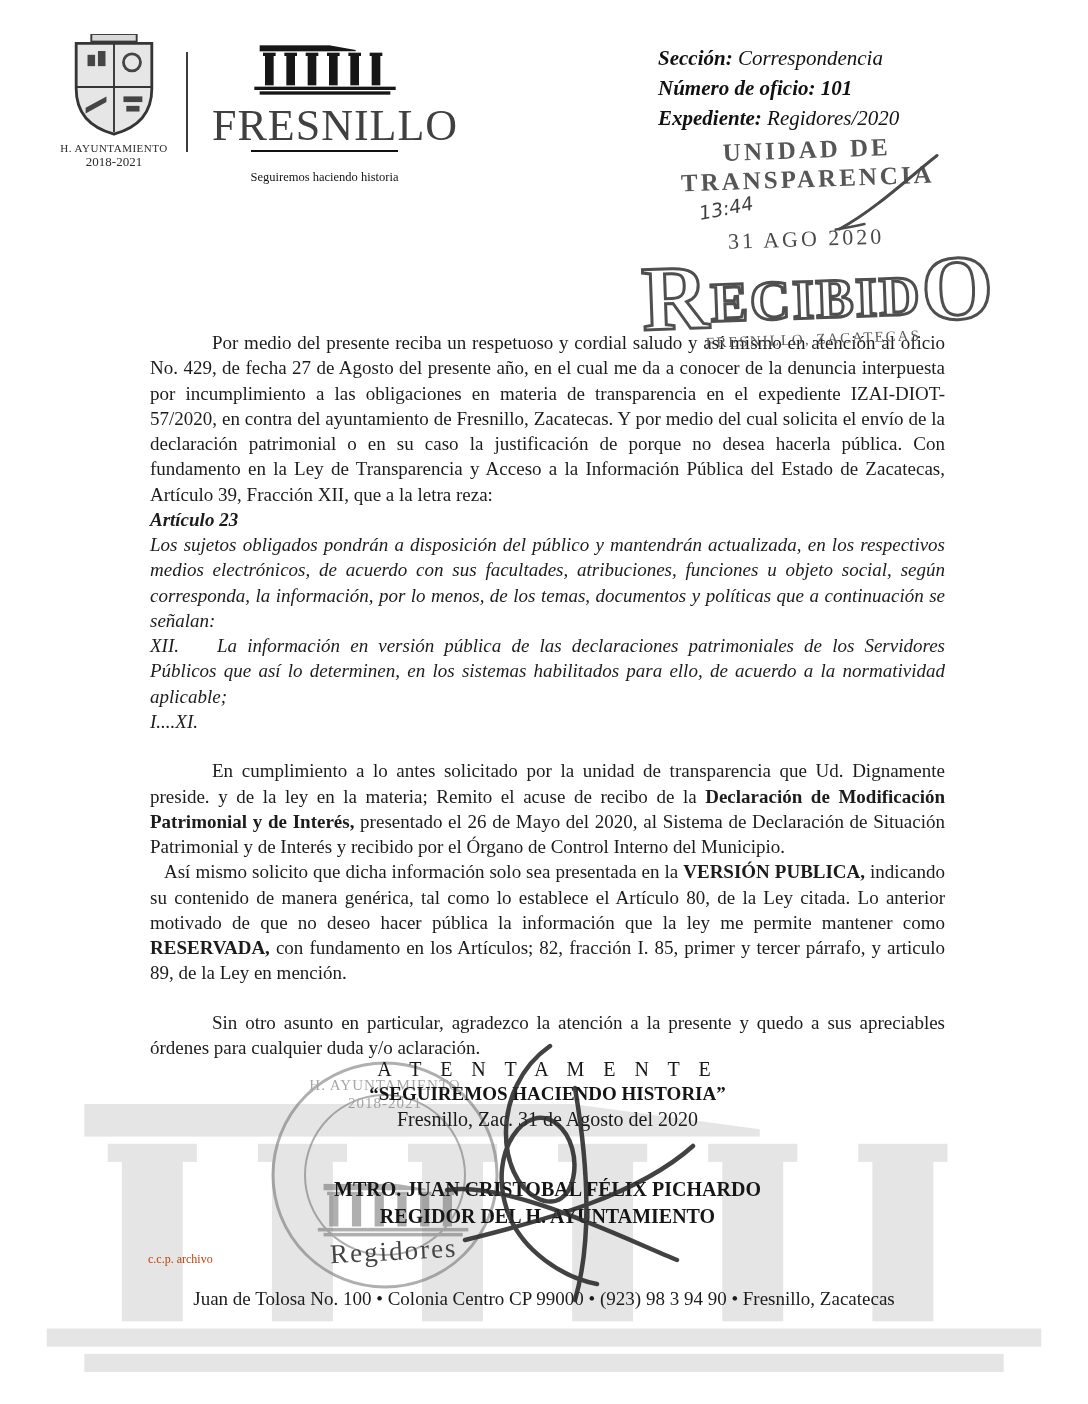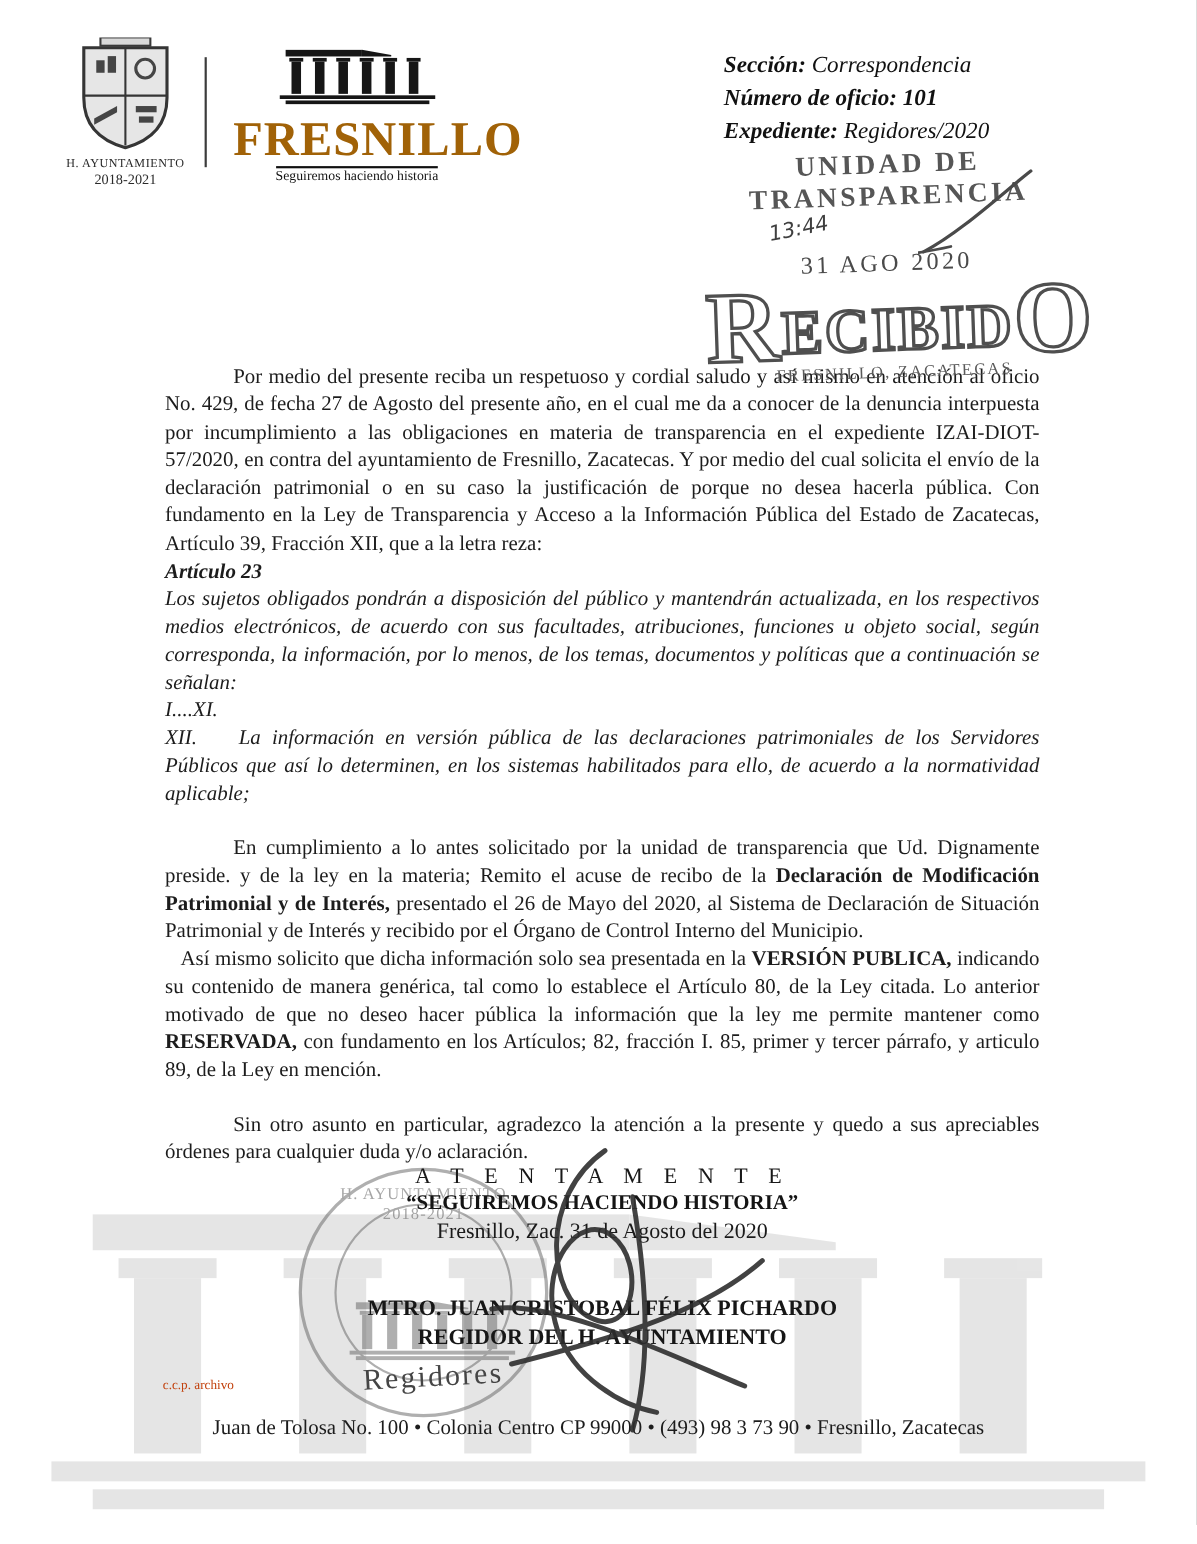--- a/index.html
+++ b/index.html
@@ -7,22 +7,22 @@
     position:relative;width:1088px;height:1404px;margin:0 auto;
     background:#ffffff;overflow:hidden;
     font-family:"Liberation Serif", serif;color:#1f1f1f;
   }
   
   .crest{position:absolute;left:56px;top:34px;width:116px;text-align:center;}
   .crest-caption{font-size:11px;letter-spacing:.5px;color:#2a2a2a;}
   .crest-years{font-size:13px;color:#2a2a2a;}
   .header-divider{position:absolute;left:186px;top:52px;height:100px;border-left:2px solid #3c3c3c;}
   .logo{position:absolute;left:212px;top:40px;width:225px;text-align:center;}
-  .logo-wordmark{font-size:44px;font-weight:bold;letter-spacing:1px;color:#a16207;line-height:1;}
-  .logo-tagline{display:inline-block;margin-top:2px;padding-top:0;border-top:2px solid #101010;
+  .logo-wordmark{font-size:44px;font-weight:normal;letter-spacing:1px;color:#404040;line-height:1;}
+  .logo-tagline{display:inline-block;margin-top:2px;padding-top:18px;border-top:2px solid #101010;
     font-size:12.5px;color:#141414;}
   .doc-meta{position:absolute;left:658px;top:46px;font-size:21px;color:#111;}
   .meta-line{margin-bottom:5px;white-space:nowrap;font-style:italic;}
   .meta-label{font-weight:bold;}
   
   .stamp{position:absolute;left:640px;top:136px;width:340px;transform:rotate(-2deg);
     color:#4e4e4e;z-index:5;}
   .stamp-line{font-size:25px;font-weight:bold;letter-spacing:3px;text-align:center;
     color:#565656;line-height:1.15;}
   .stamp-time{position:absolute;left:60px;top:58px;font-family:"DejaVu Sans",sans-serif;
@@ -148,24 +148,24 @@
     <div class="stamp-word">
       <span class="big">R</span><span class="mid">ECIBID</span><span class="big">O</span>
     </div>
     <div class="stamp-city">FRESNILLO, ZACATECAS</div>
   </div>
 
   <div class="letter-body">
     <p class="indent">Por medio del presente reciba un respetuoso y cordial saludo y así mismo en atención al oficio No. 429, de fecha 27 de Agosto del presente año, en el cual me da a conocer de la denuncia interpuesta por incumplimiento a las obligaciones en materia de transparencia en el expediente IZAI-DIOT-57/2020, en contra del ayuntamiento de Fresnillo, Zacatecas. Y por medio del cual solicita el envío de la declaración patrimonial o en su caso la justificación de porque no desea hacerla pública. Con fundamento en la Ley de Transparencia y Acceso a la Información Pública del Estado de Zacatecas, Artículo 39, Fracción XII, que a la letra reza:</p>
     <p class="article-title">Artículo 23</p>
     <p class="quote">Los sujetos obligados pondrán a disposición del público y mantendrán actualizada, en los respectivos medios electrónicos, de acuerdo con sus facultades, atribuciones, funciones u objeto social, según corresponda, la información, por lo menos, de los temas, documentos y políticas que a continuación se señalan:</p>
-    <p class="quote">I....XI.</p>
     <p class="quote">
       <span class="quote-xii-label">XII.</span><span>La información en versión pública de las declaraciones patrimoniales de los Servidores Públicos que así lo determinen, en los sistemas habilitados para ello, de acuerdo a la normatividad aplicable;</span>
     </p>
+    <p class="quote">I....XI.</p>
     <p class="indent gap-top"><span>En cumplimiento a lo antes solicitado por la unidad de transparencia que Ud. Dignamente preside. y de la ley en la materia;  Remito el acuse de recibo de la </span><span style="font-weight: bold;">Declaración de Modificación Patrimonial y de Interés,</span><span> presentado el 26 de Mayo del 2020,  al Sistema de Declaración de Situación Patrimonial y de Interés y recibido por el Órgano de Control Interno del Municipio.</span></p>
     <p class="small-indent"><span>Así mismo solicito que dicha información solo sea presentada en la </span><span style="font-weight: bold;">VERSIÓN PUBLICA,</span><span> indicando su contenido de manera genérica, tal como lo establece el Artículo 80, de la Ley citada. Lo anterior motivado de que no deseo hacer pública la información que la ley me permite mantener como </span><span style="font-weight: bold;">RESERVADA,</span><span> con fundamento en los Artículos; 82, fracción I.  85, primer y tercer párrafo, y articulo 89, de la Ley en mención.</span></p>
     <p class="indent gap-top">Sin otro asunto en particular, agradezco la atención a la presente y quedo a sus apreciables órdenes para cualquier duda y/o aclaración.</p>
   </div>
 
   <div class="closing">
     <div class="atentamente">A T E N T A M E N T E</div>
     <div class="slogan">“SEGUIREMOS HACIENDO HISTORIA”</div>
     <div class="place-date">Fresnillo, Zac. 31 de Agosto del 2020</div>
   </div>
@@ -191,15 +191,15 @@
 
   <div class="signer">
     <div class="signer-name">MTRO. JUAN CRISTOBAL FÉLIX PICHARDO</div>
     <div class="signer-title">REGIDOR DEL H. AYUNTAMIENTO</div>
   </div>
 
   <div class="dept-stamp">Regidores</div>
 
   <div class="ccp">c.c.p. archivo</div>
 
-  <div class="footer">Juan de Tolosa No. 100 • Colonia Centro  CP 99000 • (493) 98 3 73 90 • Fresnillo, Zacatecas</div>
+  <div class="footer">Juan de Tolosa No. 100 • Colonia Centro  CP 99000 • (923) 98 3 94 90 • Fresnillo, Zacatecas</div>
 
 </div>
 
 </body></html>

